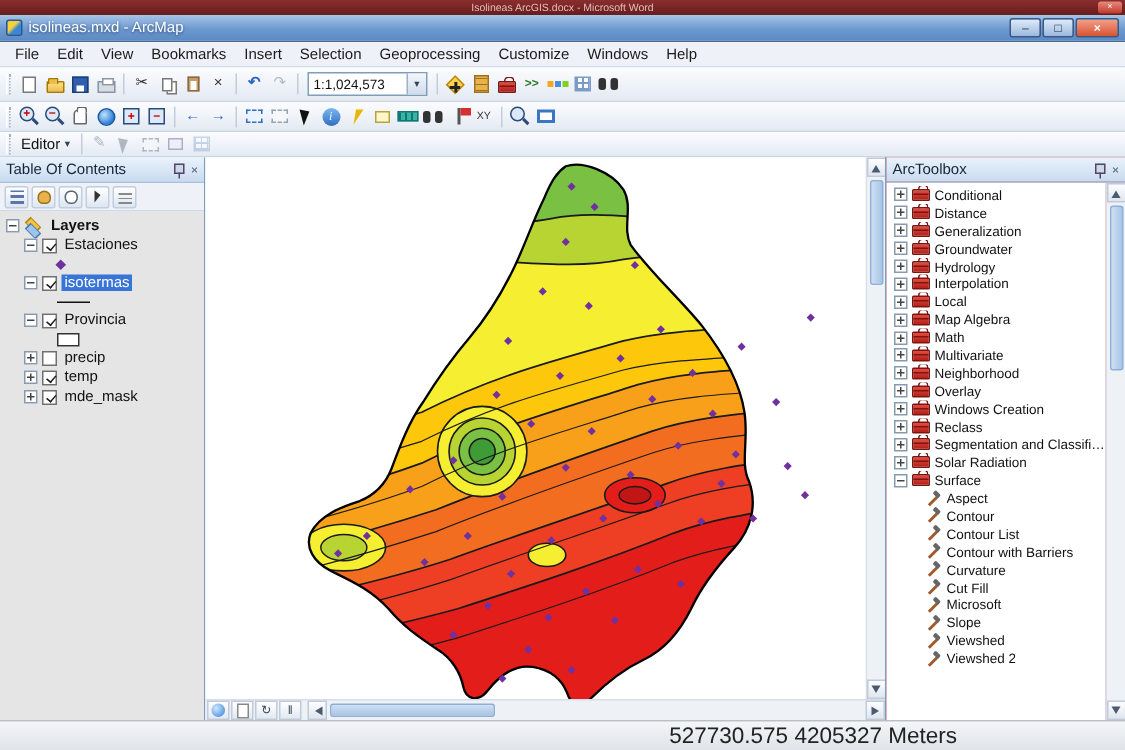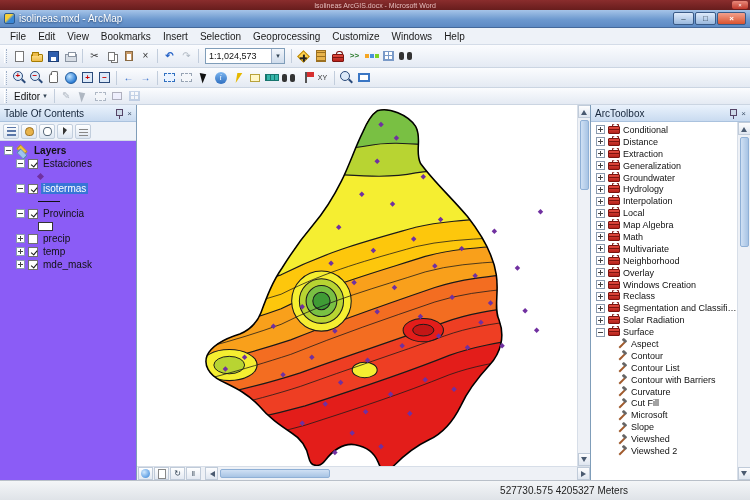--- a/index.html
+++ b/index.html
@@ -90,21 +90,21 @@
 
   #toc{width:137px;border-right:1px solid #7f9db9;display:flex;flex-direction:column;background:#f4f6f9;flex:none}
   #toc-toolbar{height:19px;background:#eef2f8;border-bottom:1px solid #d0d9e6;display:flex;align-items:center;gap:2px;padding:0 3px;flex:none}
   .tocbtn{width:16px;height:15px;border:1px solid #c2cedd;background:linear-gradient(#fff,#dde6f2);display:flex;align-items:center;justify-content:center;border-radius:2px}
   .tb-sym{width:9px;height:9px}
   .sym-order{background:repeating-linear-gradient(0deg,#5a76a8 0 2px,transparent 2px 4px)}
   .sym-source{background:#e8b34b;border-radius:50% 50% 40% 40%;border:1px solid #9c7020}
   .sym-vis{background:#fff;border:1px solid #567;border-radius:50%/60%}
   .sym-sel{width:0;height:0;border-left:4px solid #333;border-top:3px solid transparent;border-bottom:5px solid transparent;background:none}
   .sym-opt{background:repeating-linear-gradient(0deg,#888 0 1px,transparent 1px 3px)}
-  #toc-tree{flex:1;background:#8b5cf6;padding:3px 0;overflow:hidden}
+  #toc-tree{flex:1;background:#e5e5e5;padding:3px 0;overflow:hidden}
   .trow{display:flex;align-items:center;gap:3px;height:13px;padding-left:4px;white-space:nowrap}
   .trow.lvl1{padding-left:16px}
   .trow.sym{padding-left:38px;height:12px}
   .exp{width:9px;height:9px;border:1px solid #8a9aae;background:#fff;position:relative;flex:none;display:inline-block}
   .exp::before{content:"";position:absolute;left:1px;right:1px;top:50%;height:1px;margin-top:-0.5px;background:#444}
   .exp.plus::after{content:"";position:absolute;top:1px;bottom:1px;left:50%;width:1px;margin-left:-0.5px;background:#444}
   .cb{width:10px;height:10px;border:1px solid #707070;background:#fff;position:relative;flex:none;display:inline-block}
   .cb.checked::after{content:"";position:absolute;left:1.5px;top:2px;width:5px;height:2.5px;border-left:1.6px solid #1a1a1a;border-bottom:1.6px solid #1a1a1a;transform:rotate(-50deg)}
   .layersicon{width:13px;height:11px;position:relative;flex:none}
   .layersicon::before{content:"";position:absolute;left:1px;top:0;width:8px;height:8px;background:#f5c33b;border:1px solid #a88324;transform:rotate(45deg) scaleY(.55)}
@@ -140,21 +140,21 @@
   #atb-tree{flex:1;background:#fff;padding-top:2px;overflow:hidden}
   .atrow{display:flex;align-items:center;gap:3px;height:11.9px;font-size:9px;padding-left:5px;white-space:nowrap;overflow:hidden}
   .atrow.tool{padding-left:26px}
   .atlabel{overflow:hidden;text-overflow:ellipsis}
   .hammer{width:11px;height:11px;position:relative;flex:none}
   .hammer::before{content:"";position:absolute;left:1px;top:6px;width:8px;height:1.8px;background:#a05a2c;transform:rotate(-45deg)}
   .hammer::after{content:"";position:absolute;right:1px;top:1px;width:5px;height:3px;background:#666;border-radius:1px;transform:rotate(45deg)}
 
   
   #statusbar{position:absolute;left:0;right:0;bottom:0;height:20px;background:linear-gradient(#f4f6f8,#dfe3e8);border-top:1px solid #b9c0c9;display:flex;align-items:center}
-  #statusbar .coords{position:absolute;right:122px;font-size:10px;color:#222}
+  #statusbar .coords{position:absolute;right:112px;font-size:15px;color:#222}
 </style>
 </head>
 <body>
 
 <div id="wordbar">
   <span>Isolineas ArcGIS.docx - Microsoft Word</span>
   <span class="wclose">×</span>
 </div>
 
 <div id="titlebar">
@@ -538,25 +538,20 @@
             <span class="atlabel">Conditional</span>
           </div>
           <div class="atrow">
             <span class="exp plus"></span>
             <span class="tbox" style="margin-top: 0px;"></span>
             <span class="atlabel">Distance</span>
           </div>
           <div class="atrow">
             <span class="exp plus"></span>
             <span class="tbox" style="margin-top: 0px;"></span>
-            <span class="atlabel">Extraction</span>
-          </div>
-          <div class="atrow">
-            <span class="exp plus"></span>
-            <span class="tbox" style="margin-top: 0px;"></span>
             <span class="atlabel">Generalization</span>
           </div>
           <div class="atrow">
             <span class="exp plus"></span>
             <span class="tbox" style="margin-top: 0px;"></span>
             <span class="atlabel">Groundwater</span>
           </div>
           <div class="atrow">
             <span class="exp plus"></span>
             <span class="tbox" style="margin-top: 0px;"></span>

